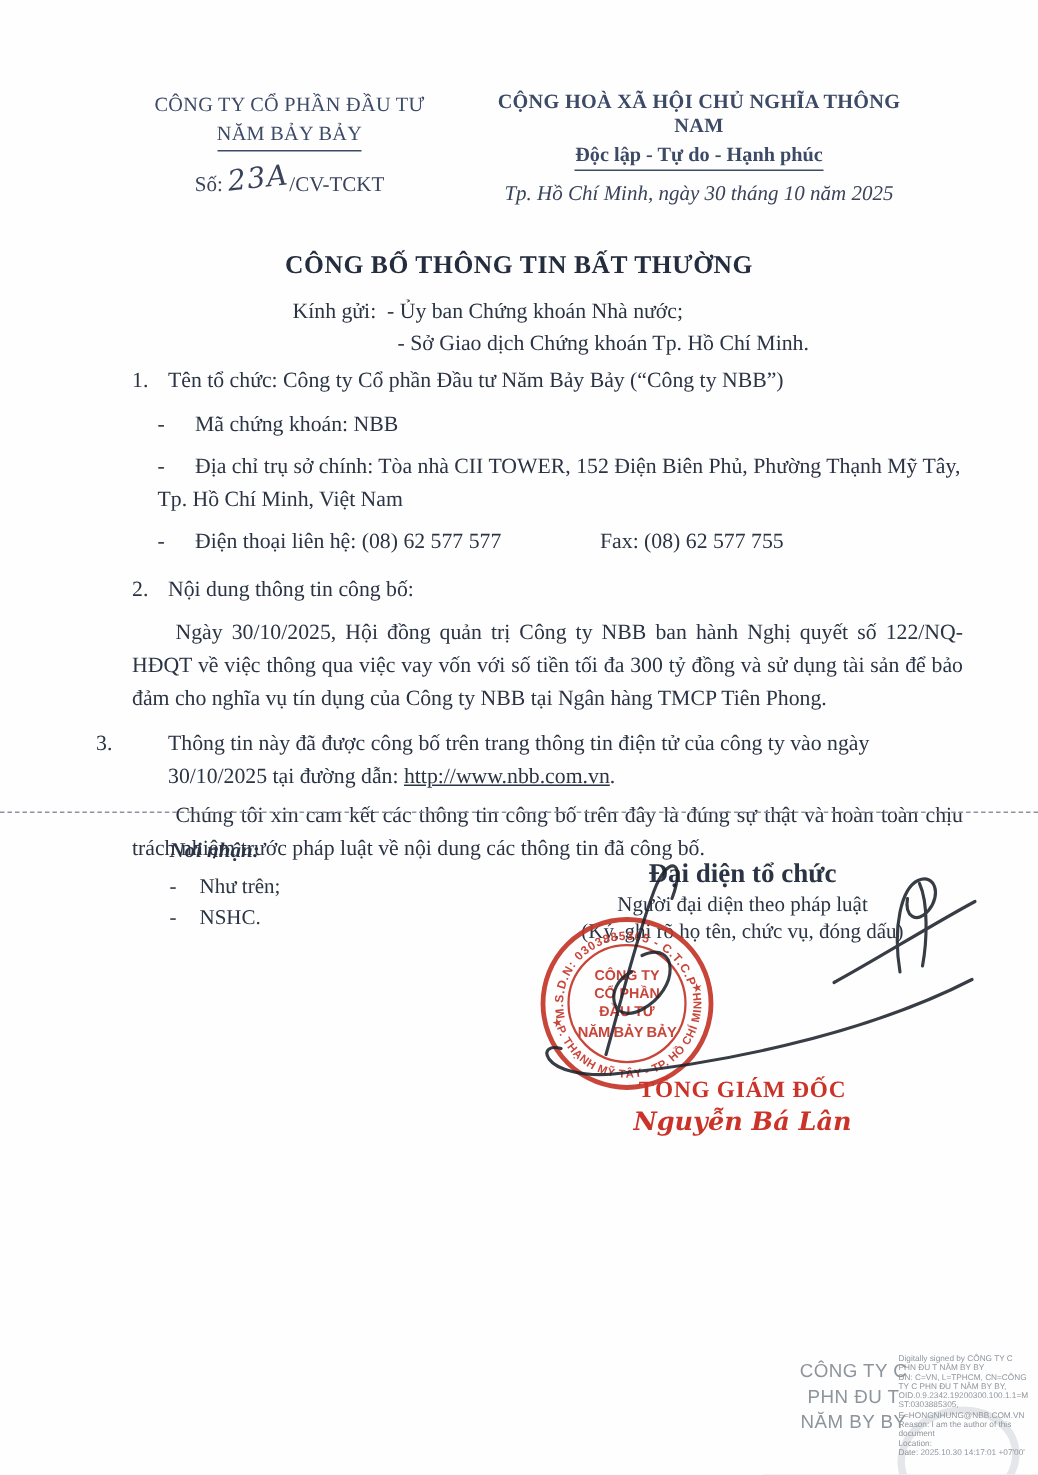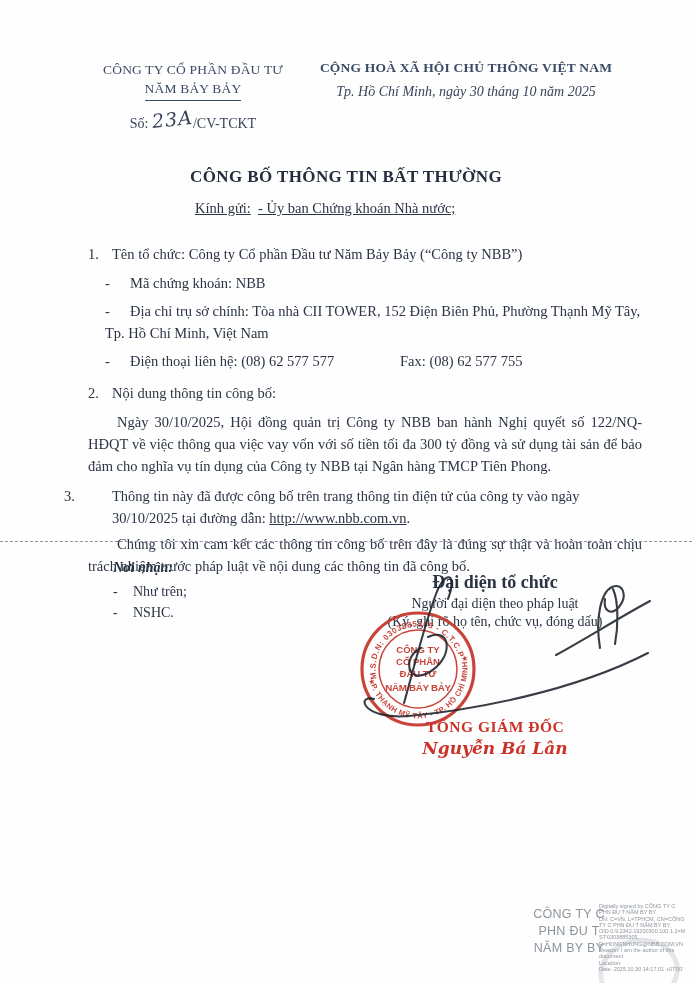--- a/index.html
+++ b/index.html
@@ -17,21 +17,21 @@
     display:inline-block; transform:rotate(-6deg) translateY(-2px); letter-spacing:1px; color:#39435a;}
   .header-right{position:absolute; left:316px; top:60px; width:300px; text-align:center;}
   .header-right .nat1{font-weight:bold; font-size:13.5px; color:#3c4a66; letter-spacing:.2px;}
   .header-right .nat2{font-weight:bold; font-size:13.5px; color:#3c4a66; margin-top:3px;
     display:inline-block; border-bottom:1.3px solid #3c4a66; padding-bottom:2px;}
   .header-right .pdate{font-style:italic; font-size:14px; margin-top:8px; color:#39435a;}
   
   .title{position:absolute; left:0; top:167px; width:100%; text-align:center;
     font-weight:bold; font-size:17px; letter-spacing:.4px; color:#242d3e;}
   .recipients{position:absolute; left:195px; top:198px; font-size:14.5px; line-height:21px; color:#2b3444;}
-  .recipients .row{display:flex;text-decoration:underline;}
+  .recipients .row{display:flex;}
   .recipients .lbl{width:63px;}
   
   .body{position:absolute; left:88px; top:243px; width:554px; font-size:14.5px; line-height:22px; color:#2b3444;}
   .item{margin:0 0 7px 0;}
   .num{display:inline-block; width:24px;}
   .sub{padding-left:17px; margin:6px 0;}
   .dash{display:inline-block; width:25px;}
   .phone-row{position:relative; padding-left:17px; margin:6px 0 10px 0;}
   .fax{position:absolute; left:312px; top:0;}
   .para{margin:4px 0 8px 0; text-indent:29px; text-align:justify;}
@@ -71,30 +71,35 @@
   <div class="header-left">
     <div class="org">CÔNG TY CỔ PHẦN ĐẦU TƯ</div>
     <div class="org"><span class="org-u">NĂM BẢY BẢY</span></div>
     <div class="doc-no">
       <span>Số:</span>
       <span class="handwritten">23A</span><span>/CV-TCKT</span>
     </div>
   </div>
 
   <div class="header-right">
-    <div class="nat1">CỘNG HOÀ XÃ HỘI CHỦ THÔNG VIỆT NAM</div>
+    <div class="nat1">CỘNG HOÀ XÃ HỘI CHỦ NGHĨA THÔNG NAM</div>
+    <div><span class="nat2">Độc lập - Tự do - Hạnh phúc</span></div>
     <div class="pdate">Tp. Hồ Chí Minh, ngày 30 tháng 10 năm 2025</div>
   </div>
 
   <div class="title">CÔNG BỐ THÔNG TIN BẤT THƯỜNG</div>
 
   <div class="recipients">
     <div class="row">
       <span class="lbl">Kính gửi:</span>
       <span>- Ủy ban Chứng khoán Nhà nước;</span>
+    </div>
+    <div class="row">
+      <span class="lbl"></span>
+      <span style="padding-left:7px;">- Sở Giao dịch Chứng khoán Tp. Hồ Chí Minh.</span>
     </div>
   </div>
 
   <div class="body">
     <p class="item"><span class="num">1.</span><span>Tên tổ chức: Công ty Cổ phần Đầu tư Năm Bảy Bảy (“Công ty NBB”)</span></p>
 
     <p class="sub"><span class="dash">-</span><span>Mã chứng khoán: NBB</span></p>
 
     <p class="sub"><span class="dash">-</span><span>Địa chỉ trụ sở chính: Tòa nhà CII TOWER, 152 Điện Biên Phủ, Phường Thạnh Mỹ Tây, Tp. Hồ Chí Minh, Việt Nam</span></p>
 

